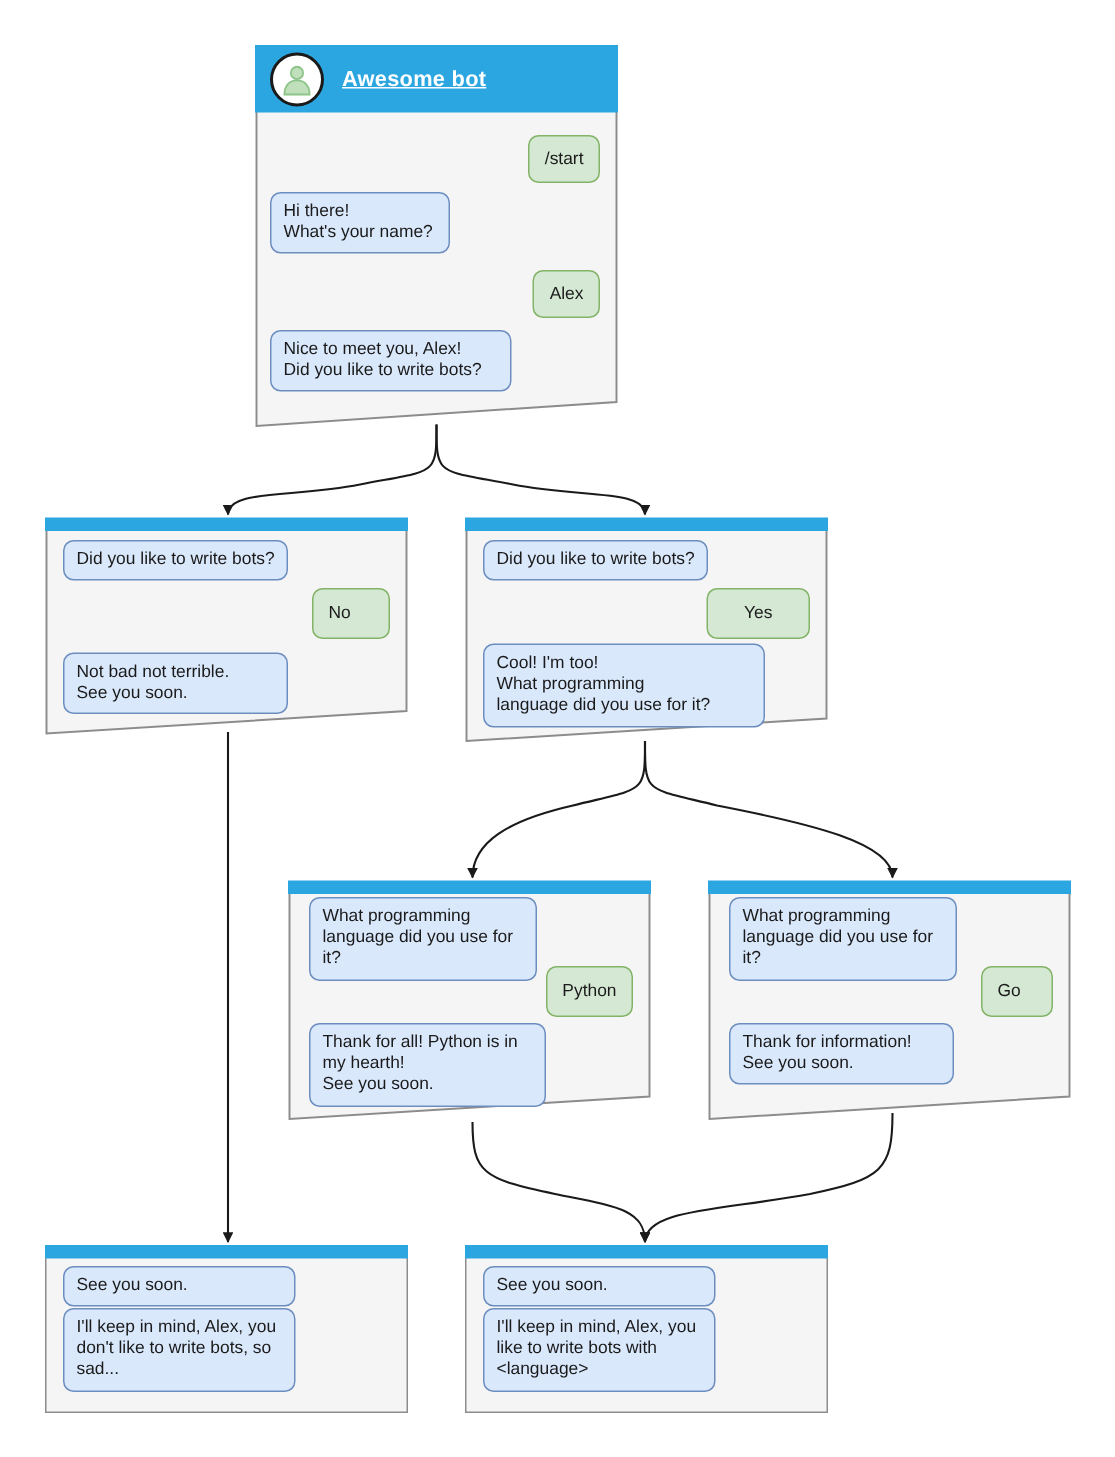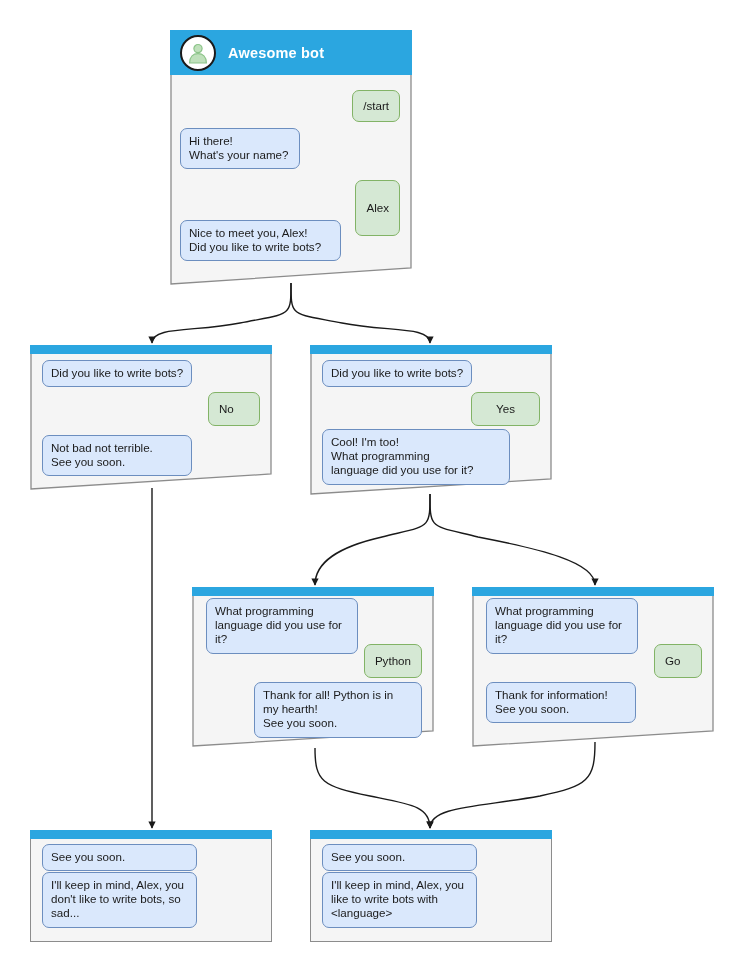--- a/index.html
+++ b/index.html
@@ -93,20 +93,21 @@
   }
   .avatar svg { display: block; }
 
   .bot-title {
     color: #ffffff;
     font-size: 14.5px;
     font-weight: bold;
     margin-left: 12px;
     letter-spacing: 0.2px;
     white-space: nowrap;
+    text-decoration: underline;
   }
 
   .chat-area {
     position: absolute;
     left: 0;
     right: 0;
     z-index: 3;
   }
 
   .bubble-row {
@@ -179,21 +180,21 @@
 
     <div class="chat-area">
       <div class="bubble-row right" style="top:60px; left:10px; right:12px;">
         <div class="bubble user" style="padding:8px 10px;">/start</div>
       </div>
       <div class="bubble-row left" style="top:98px; left:10px; right:12px;">
         <div class="bubble bot" style="width:120px;">Hi there!
 What's your name?</div>
       </div>
       <div class="bubble-row right" style="top:150px; left:10px; right:12px;">
-        <div class="bubble user" style="padding:20px 10px;text-align:center;">Alex</div>
+        <div class="bubble user" style="padding:8px 10px;text-align:center;">Alex</div>
       </div>
       <div class="bubble-row left" style="top:190px; left:10px; right:12px;">
         <div class="bubble bot" style="width:161px;">Nice to meet you, Alex!
 Did you like to write bots?</div>
       </div>
     </div>
   </div>
 
   <div class="card slant" style="left:30px; top:345px; width:242px; height:145px;">
     <div class="card-shape">
@@ -247,21 +248,21 @@
     <div class="card-header"></div>
     <div class="chat-area">
       <div class="bubble-row left" style="top:11px; left:14px; right:12px;">
         <div class="bubble bot" style="width:152px;">What programming
 language did you use for it?</div>
       </div>
       <div class="bubble-row right" style="top:57px; left:14px; right:12px;">
         <div class="bubble user" style="padding:9px 10px;">Python</div>
       </div>
       <div class="bubble-row left" style="top:95px; left:14px; right:12px;">
-        <div class="bubble bot" style="width:180px;margin-left:48px;">Thank for all! Python is in
+        <div class="bubble bot" style="width:158px;">Thank for all! Python is in
 my hearth!
 See you soon.</div>
       </div>
     </div>
   </div>
 
   <div class="card slant" style="left:472px; top:587px; width:242px; height:160px;">
     <div class="card-shape">
       <svg class="card-shape-svg" viewBox="0 0 242 160" preserveAspectRatio="none">
         <polygon points="1,1 241,1 241,144 1,159" fill="#f5f5f5" stroke="#8c8c8c" stroke-width="1.3"></polygon>

